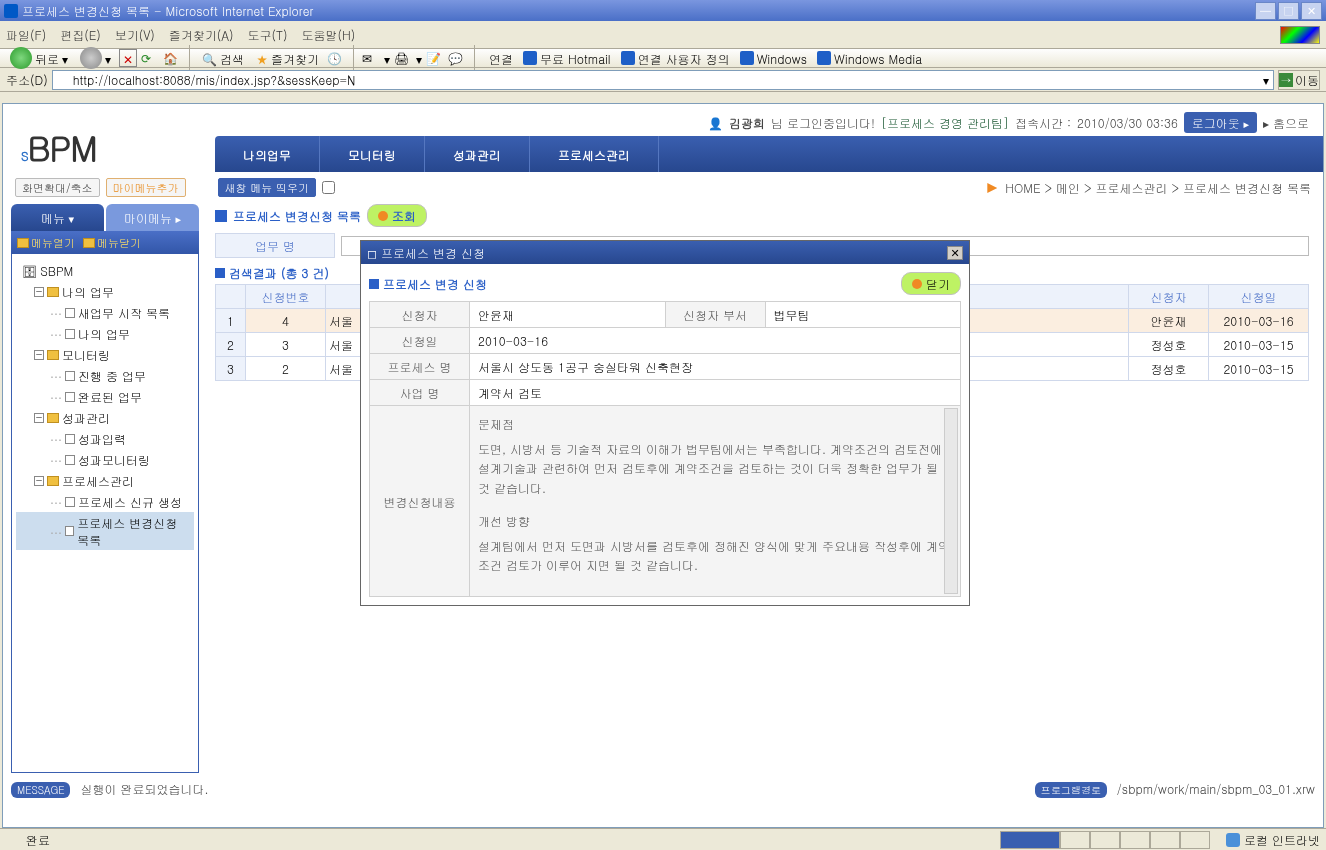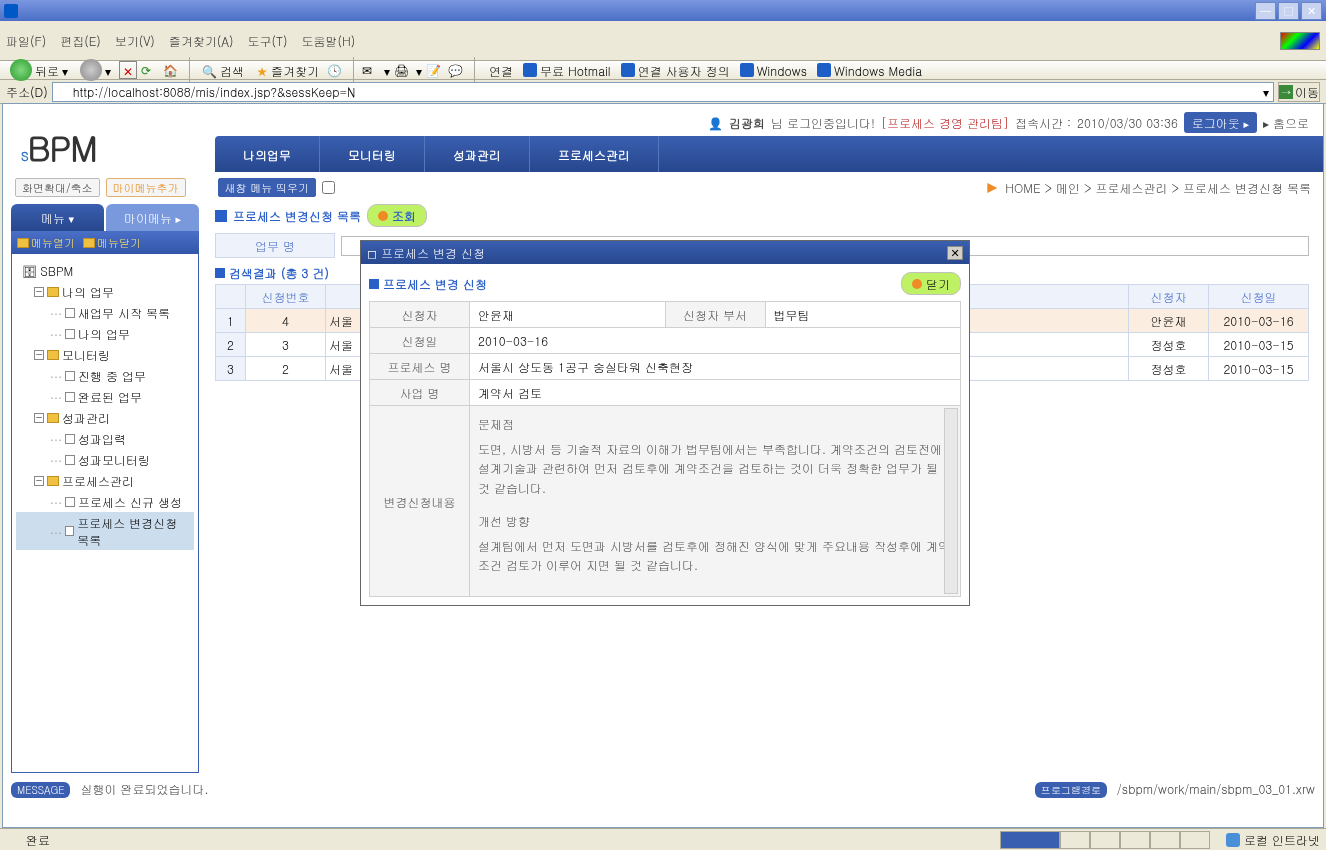--- a/index.html
+++ b/index.html
@@ -6,21 +6,21 @@
 body { background: #ece9d8; width: 1326px; height: 850px; overflow: hidden; }
 
 
 .titlebar { background: linear-gradient(#7a96df, #4a6fc7); height: 21px; display: flex; align-items: center; padding: 0 4px; color: #fff; }
 .titlebar .left { display: flex; align-items: center; gap: 4px; flex: 1; }
 .titlebar .ie-icon { width: 14px; height: 14px; background: #0058c6; border-radius: 2px; display: inline-block; }
 .titlebar-btns { display: flex; gap: 2px; }
 .titlebar-btn { width: 21px; height: 18px; background: #c7d3f0; border: 1px solid #6a87c7; display: flex; align-items: center; justify-content: center; font-size: 11px; }
 
 
-.menubar { background: #ece9d8; border-bottom: 1px solid #aca899; height: 40px; display: flex; align-items: center; padding: 0 6px; gap: 14px; color: #333; }
+.menubar { background: #ece9d8; border-bottom: 1px solid #aca899; height: 28px; display: flex; align-items: center; padding: 0 6px; gap: 14px; color: #333; }
 .menubar .flag { margin-left: auto; width: 40px; height: 18px; background: linear-gradient(135deg,#f00,#0f0,#00f,#ff0); border:1px solid #888; }
 
 
 .toolbar { background: linear-gradient(#fefefe,#ece9d8); border-bottom: 1px solid #aca899; height: 19px; display: flex; align-items: center; padding: 0 6px; gap: 4px; }
 .tool-btn { display: flex; align-items: center; gap: 3px; padding: 2px 4px; }
 .tool-ic { width: 22px; height: 22px; border-radius: 11px; display: inline-block; }
 .ic-back { background: radial-gradient(#7fd87f,#2a9a2a); }
 .ic-fwd { background: radial-gradient(#ccc,#888); }
 .ic-stop-box { width: 18px; height: 18px; border: 1px solid #888; display:flex; align-items:center; justify-content:center; color:#c00; }
 .ic-small { width: 18px; height: 18px; display:inline-block; }
@@ -36,21 +36,21 @@
 .go-arrow { width: 14px; height: 14px; background: #3a8a3a; display:flex; align-items:center; justify-content:center; color:#fff; font-size:10px; }
 
 
 .app { position: absolute; top: 103px; left: 2px; right: 2px; bottom: 22px; background: #fff; border: 1px solid #7f9db9; }
 
 
 .app-header { height: 68px; position: relative; background: #fff; }
 .logo { position: absolute; left: 18px; top: 18px; font-size: 34px; font-weight: bold; letter-spacing: -1px; color: #333; }
 .logo .s { color: #2a6fc7; }
 .header-top { position: absolute; right: 14px; top: 8px; display: flex; align-items: center; gap: 6px; font-size: 11px; color: #444; }
-.header-top .role { color: #b91c1c; }
+.header-top .role { color: #14532d; }
 .btn-pill { background: #3a5fb0; color:#fff; padding: 2px 8px; border-radius: 3px; font-size:11px; }
 .header-nav { position: absolute; left: 212px; right: 0; bottom: 0; height: 36px; background: linear-gradient(#3a5fb0,#27478e); border-radius: 4px 0 0 0; display: flex; }
 .header-nav .tab { color: #fff; padding: 10px 28px; border-right: 1px solid #5577c0; font-weight: bold; }
 
 
 .subline { display: flex; align-items: center; padding: 6px 12px; justify-content: space-between; font-size: 11px; color:#444; }
 .subline .left { display:flex; gap: 6px; align-items:center; }
 .mini-btn { border: 1px solid #bbb; background: #f5f5f5; padding: 1px 6px; font-size: 11px; border-radius:2px; }
 .mini-btn.orange { color: #e88a1a; border-color:#e0b070; }
 .crumb { color:#444; }
@@ -114,20 +114,21 @@
 .status-cell.fill { background:#3a5fb0; width:60px; }
 .status-right { display:flex; align-items:center; gap:4px; margin-left:10px; }
 .intra-ic { width:14px; height:14px; background:#4a90d9; border-radius:3px; display:inline-block; }
 </style>
 </head>
 <body>
 
 <div class="titlebar">
   <div class="left">
     <span class="ie-icon"></span>
+    <span>프로세스 변경신청 목록 - Microsoft Internet Explorer</span>
   </div>
   <div class="titlebar-btns">
     <div class="titlebar-btn">─</div>
     <div class="titlebar-btn">□</div>
     <div class="titlebar-btn">✕</div>
   </div>
 </div>
 
 <div class="menubar">
   <span>파일(F)</span>

